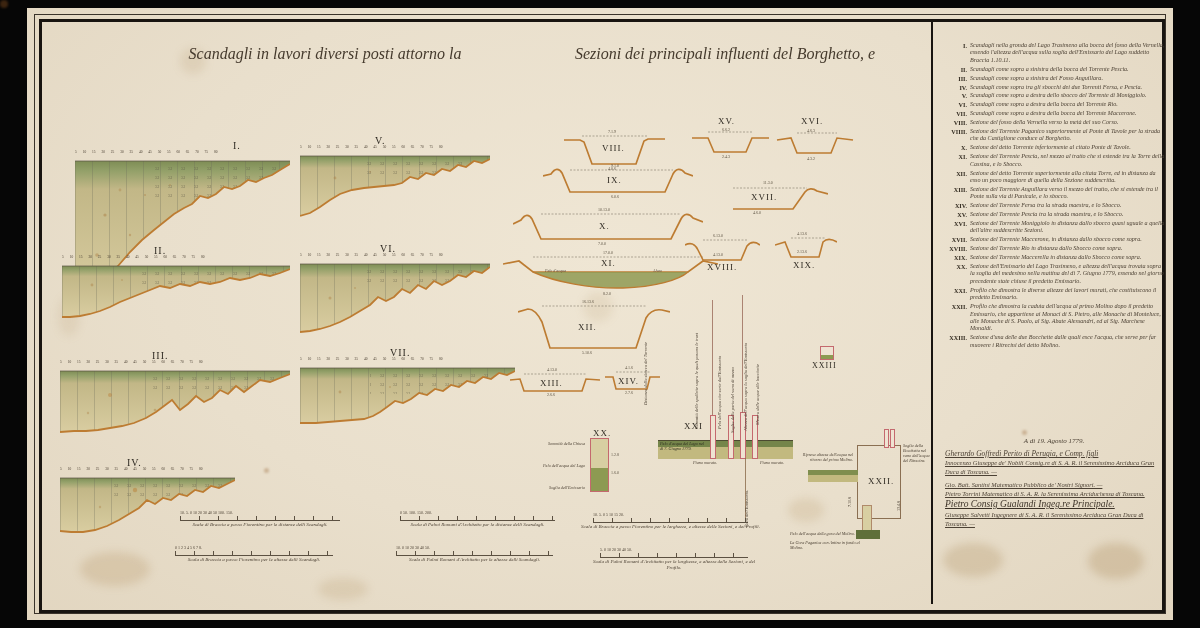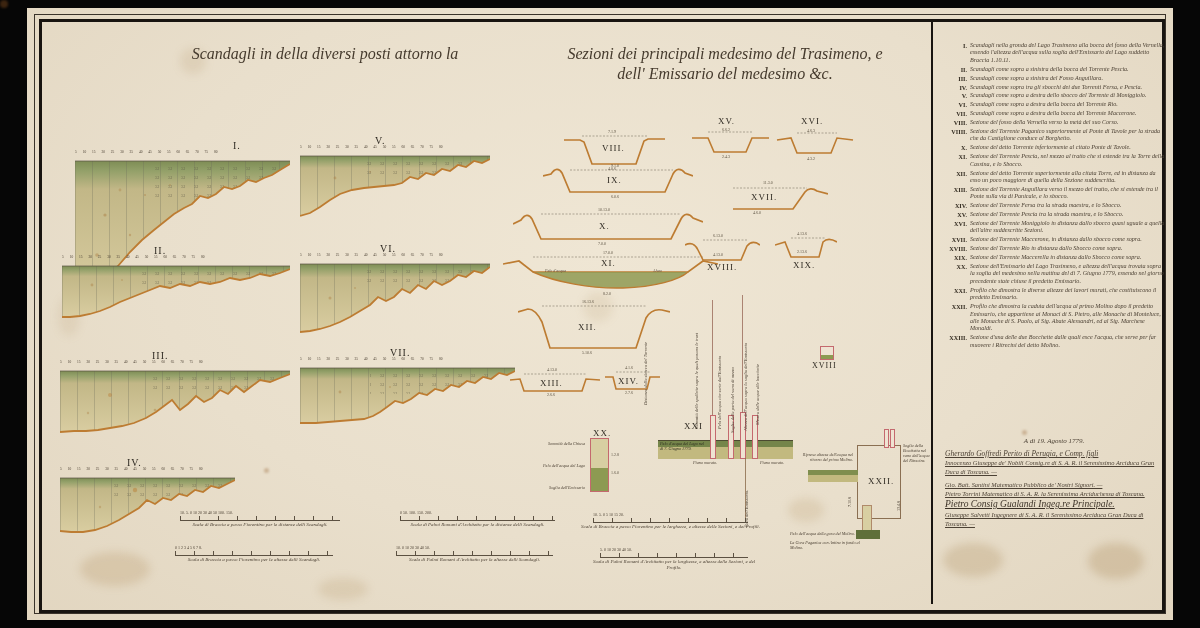--- a/index.html
+++ b/index.html
@@ -85,25 +85,24 @@
 <div class="stain" style="left:180px;top:48px;width:26px;height:26px;background:rgba(160,118,58,.12)"></div>
 <div class="stain" style="left:583px;top:292px;width:30px;height:30px;background:rgba(160,118,58,.1)"></div>
 <div class="stain" style="left:788px;top:498px;width:36px;height:24px;background:rgba(160,118,58,.14)"></div>
 <div class="stain" style="left:58px;top:296px;width:22px;height:40px;background:rgba(160,118,58,.1)"></div>
 <div class="spot" style="left:96px;top:502px;width:6px;height:6px;background:rgba(140,82,30,.35)"></div>
 <div class="spot" style="left:264px;top:468px;width:5px;height:5px;background:rgba(140,82,30,.3)"></div>
 <div class="spot" style="left:108,378px;width:8px;height:8px;background:rgba(190,110,40,.3)"></div>
 <div class="spot" style="left:1022px;top:430px;width:5px;height:5px;background:rgba(140,82,30,.3)"></div>
 
 <div class="title" style="left:110px;top:44px;width:430px;">
-  <div>Scandagli in della diversi posti attorno la</div>
+  <div>Scandagli in lavori diversi posti attorno la</div>
 </div>
 <div class="title" style="left:520px;top:44px;width:410px;">
-  <div>Sezioni dei principali medesimo del Trasimeno, e</div>
-  <div>dell' Emissario del medesimo &amp;c.</div>
+  <div>Sezioni dei principali influenti del Borghetto, e</div>
 </div>
 
 <div class="profile" style="left:75px;top:141px;width:215px;height:165px;">
   <div class="plabel" style="left:158px;">I.</div>
   <div class="pticks">5 10 15 20 25 30 35 40 45 50 55 60 65 70 75 80</div>
   <svg width="215" height="152" viewBox="0 0 215 152">
     <defs>
         <clipPath id="cp1">
           <path d="M0,6 L215,6 L215,9 L205,15 L197,20 L189,23 L181,27 L173,25 L165,31 L157,34 L149,32 L141,39 L133,43 L125,41 L117,49 L109,53 L99,59 L89,67 L79,75 L67,85 L55,97 L43,111 L31,123 L19,133 L8,141 L0,146 Z"></path>
         </clipPath>
@@ -398,21 +397,21 @@
 <div class="rot" style="left:735px;top:428px;">Soglia della porta del vano di mezzo</div>
 <div class="rot" style="left:748px;top:426px;">Altezza dell'acqua sopra la soglia dell'Emissario</div>
 <div class="rot" style="left:760px;top:420px;">Misura delle acque alle bocchette</div>
 <div class="rot" style="left:648px;top:400px;">Distanza dallo sbocco del Torrente</div>
 <div class="vline" style="left:712px;top:300px;height:115px;"></div>
 <div class="vline" style="left:742px;top:295px;height:118px;"></div>
 <div class="vline" style="left:745px;top:458px;height:60px;background:#8a6a4a;"></div>
 <div class="rot" style="left:749px;top:522px;">Gola dell'Emissario.</div>
 
 <div style="position:absolute;left:820px;top:346px;width:12px;height:12px;border:1px solid #c4696e;background:linear-gradient(#efe3d2 0 70%, #8d9a52 70%);"></div>
-<div class="slab" style="left:812px;top:361px;font-size:8px;">XVIII</div>
+<div class="slab" style="left:812px;top:361px;font-size:8px;">XXIII</div>
 
 <div style="position:absolute;left:857px;top:445px;width:42px;height:72px;border:1px solid #8a6f52;"></div>
 <div style="position:absolute;left:884px;top:429px;width:3px;height:17px;border:0.8px solid #c4696e;background:#efe3d2;"></div>
 <div style="position:absolute;left:890px;top:429px;width:3px;height:17px;border:0.8px solid #c4696e;background:#efe3d2;"></div>
 <div style="position:absolute;left:808px;top:470px;width:50px;height:12px;background:linear-gradient(#7f8e4e 0 40%, #c2b97f 40%);"></div>
 <div style="position:absolute;left:862px;top:505px;width:8px;height:28px;background:#d8cfa2;border:0.6px solid #b08a6a;"></div>
 <div style="position:absolute;left:856px;top:530px;width:24px;height:9px;background:#5f6f3a;"></div>
 <div class="slab" style="left:868px;top:476px;">XXII.</div>
 <div class="rot" style="left:852px;top:502px;font-style:normal;font-size:4px;">7.10.8</div>
 <div class="rot" style="left:901px;top:506px;font-style:normal;font-size:4px;">13.4.8</div>

